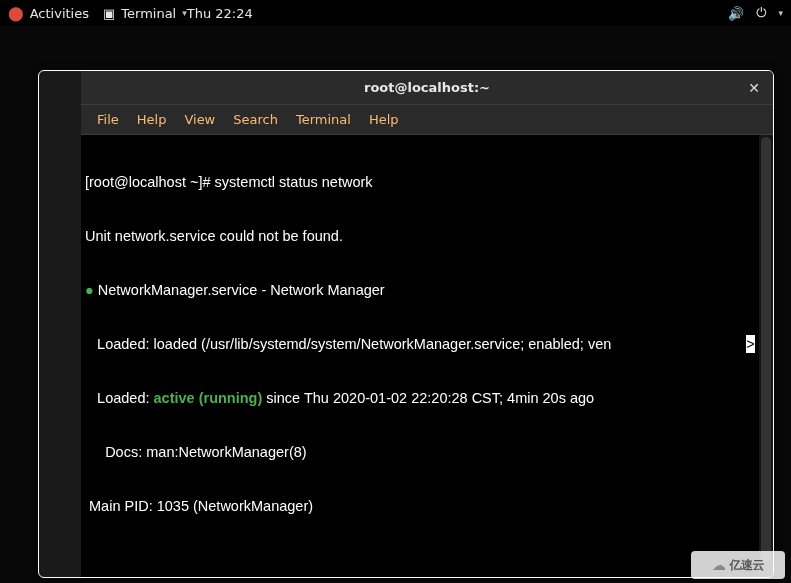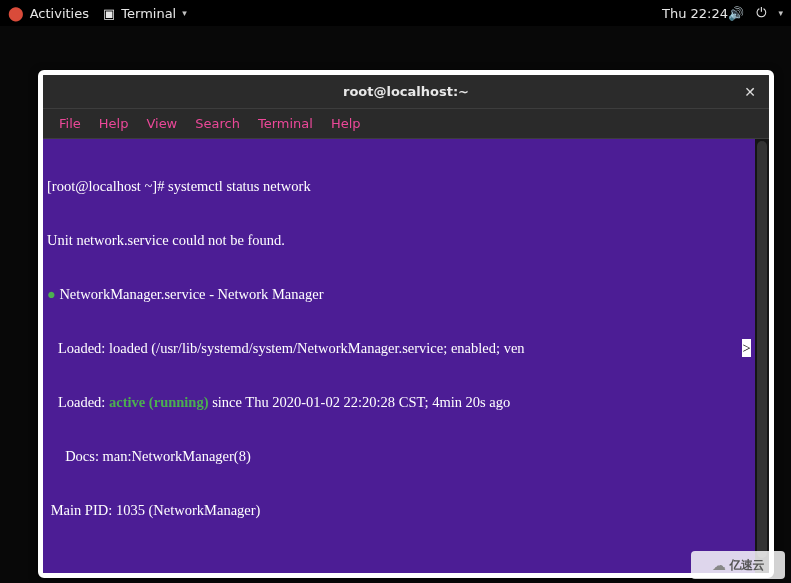--- a/index.html
+++ b/index.html
@@ -16,38 +16,39 @@
       height: 26px;
       background: #000;
       color: #e6e6e6;
       display: flex;
       align-items: center;
       font-size: 13px;
       font-weight: 500;
       padding: 0 8px;
     }
     .panel-left { display: flex; align-items: center; gap: 14px; }
-    .panel-center { flex: 1; text-align: right; }
+    .panel-center { flex: 1; text-align: left; }
     .panel-right { display: flex; align-items: center; gap: 12px; }
     .panel-item { display: flex; align-items: center; gap: 6px; }
     .hat { color: #d94b3a; font-size: 14px; }
     .chev { font-size: 9px; opacity: 0.85; }
 
     
     .window {
       position: absolute;
       left: 38px;
       top: 70px;
       width: 736px;
       height: 508px;
       background: #1a1a1a;
-      border: 5px solid #ffffff;
+      border: 1px solid #ffffff;
       border-radius: 6px;
       overflow: hidden;
       box-shadow: 0 2px 8px rgba(0,0,0,0.6);
+      padding-left: 42px;
     }
     .titlebar {
       height: 34px;
       background: #2b2b2b;
       color: #e8e8e8;
       display: flex;
       align-items: center;
       justify-content: center;
       position: relative;
       border-bottom: 1px solid #3d3d3d;
@@ -70,27 +71,27 @@
     }
     .menubar {
       height: 30px;
       background: #2a2a2a;
       display: flex;
       align-items: center;
       gap: 2px;
       padding: 0 8px;
       border-bottom: 1px solid #3d3d3d;
       font-size: 13px;
-      color: #ec4899;
+      color: #fdba74;
     }
     .menubar span { padding: 4px 8px; cursor: pointer; }
     .term-body {
-      background: #4c1d95;
+      background: #000000;
       color: #fff;
-      font-family: Liberation Serif, serif;
+      font-family: Liberation Sans, sans-serif;
       font-size: 14.5px;
       line-height: 18px;
       padding: 2px 2px 2px 4px;
       white-space: pre;
       overflow: hidden;
       position: relative;
       height: calc(100% - 64px);
     }
     .term-line { white-space: pre; overflow: hidden; }
     .dot { color: #4caf50; }

